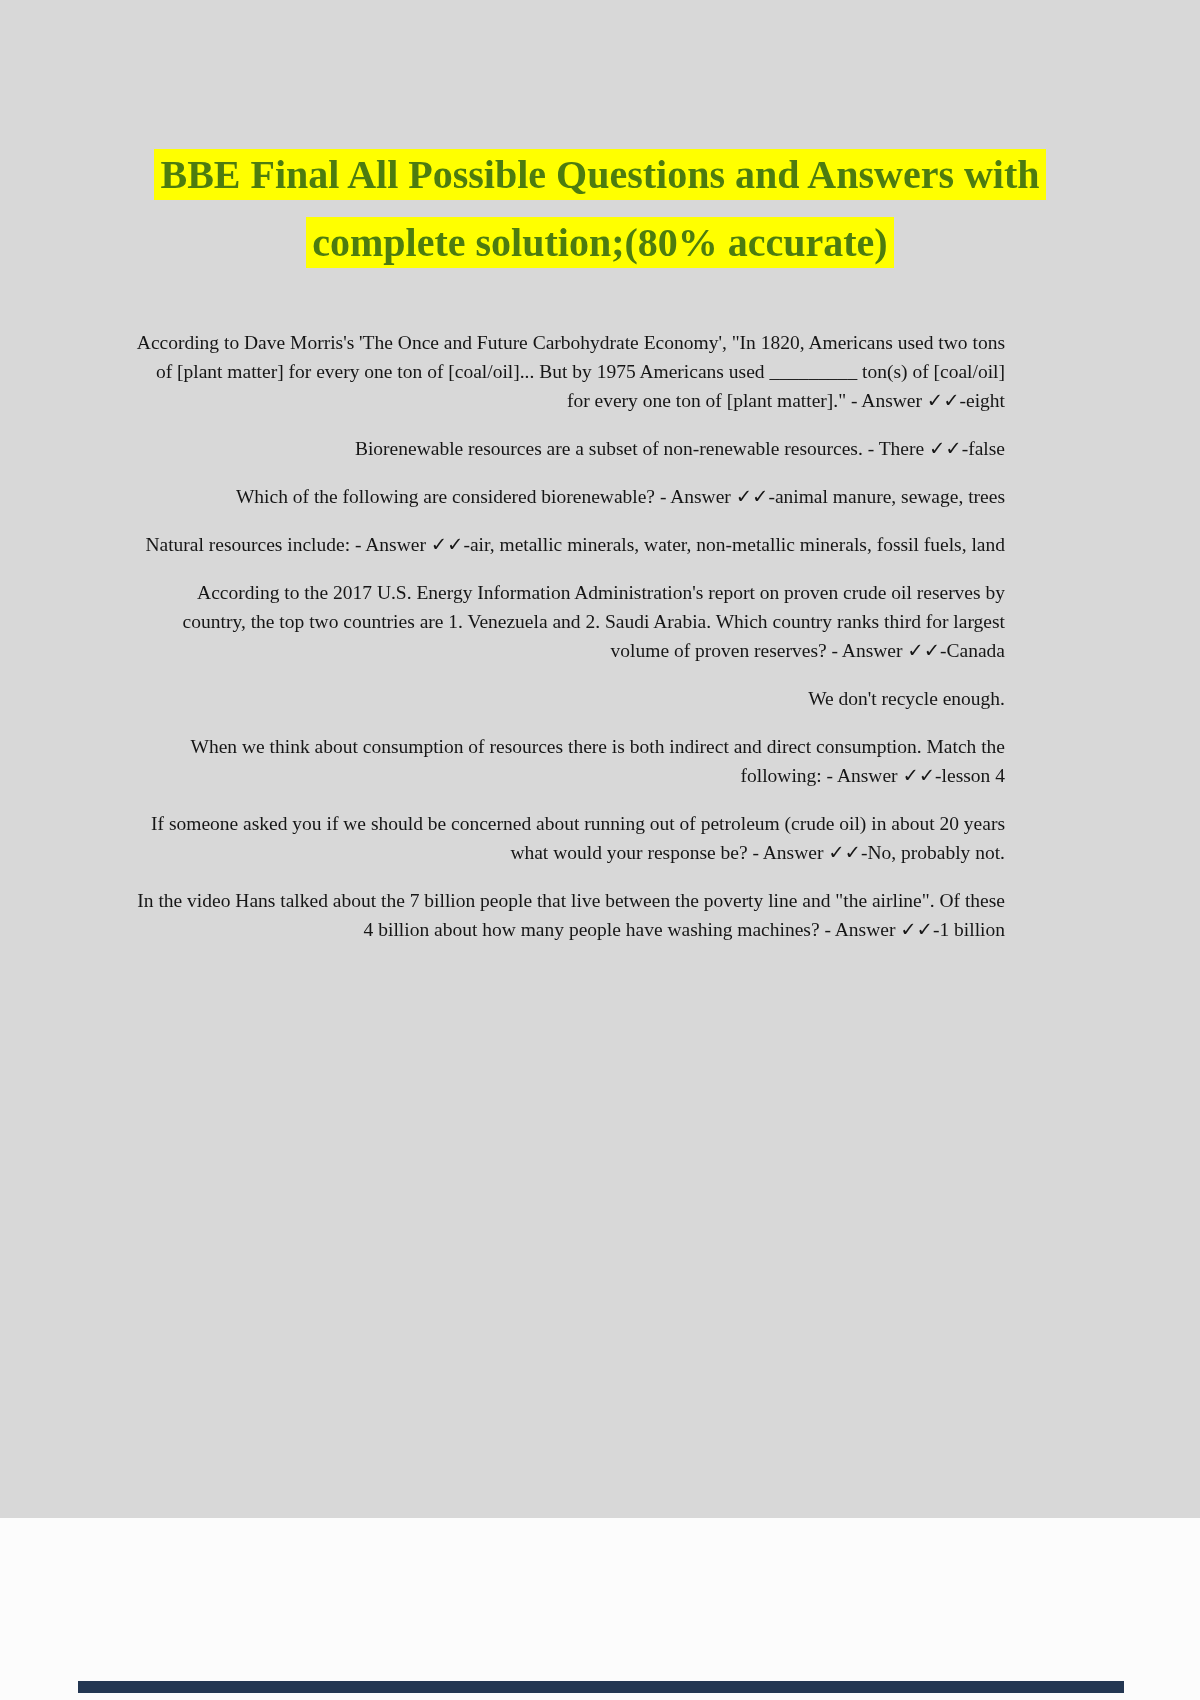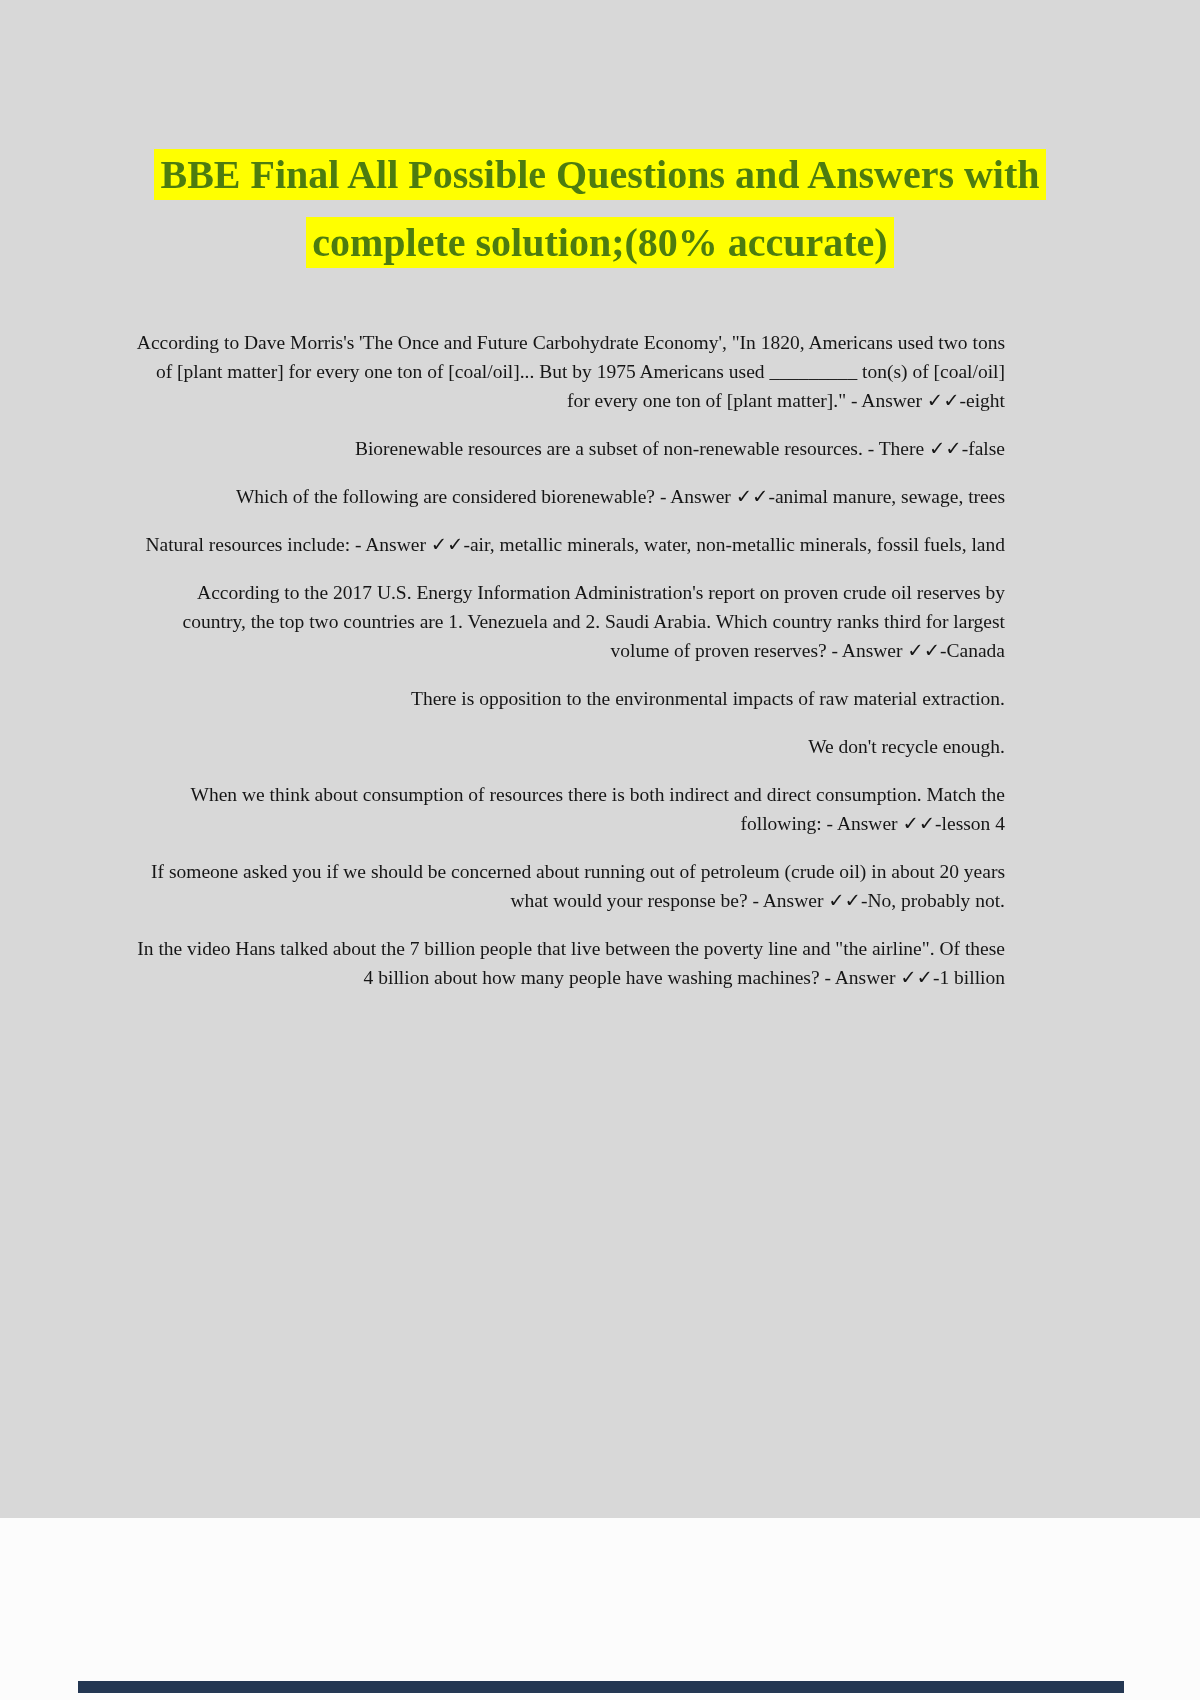--- a/index.html
+++ b/index.html
@@ -76,21 +76,20 @@
       <span class="hl">complete solution;(80% accurate)</span>
     </div>
   </div>
 
   <div class="content">
     <p>According to Dave Morris's 'The Once and Future Carbohydrate Economy', "In 1820, Americans used two tons of [plant matter] for every one ton of [coal/oil]... But by 1975 Americans used _________ ton(s) of [coal/oil] for every one ton of [plant matter]." - Answer ✓✓-eight</p>
     <p>Biorenewable resources are a subset of non-renewable resources. - There ✓✓-false</p>
     <p>Which of the following are considered biorenewable? - Answer ✓✓-animal manure, sewage, trees</p>
     <p>Natural resources include: - Answer ✓✓-air, metallic minerals, water, non-metallic minerals, fossil fuels, land</p>
     <p>According to the 2017 U.S. Energy Information Administration's report on proven crude oil reserves by country, the top two countries are 1. Venezuela and 2. Saudi Arabia. Which country ranks third for largest volume of proven reserves? - Answer ✓✓-Canada</p>
-    <p>There is opposition to the environmental impacts of raw material extraction.</p>
     <p>We don't recycle enough.</p>
     <p>When we think about consumption of resources there is both indirect and direct consumption. Match the following: - Answer ✓✓-lesson 4</p>
     <p>If someone asked you if we should be concerned about running out of petroleum (crude oil) in about 20 years what would your response be? - Answer ✓✓-No, probably not.</p>
     <p>In the video Hans talked about the 7 billion people that live between the poverty line and "the airline". Of these 4 billion about how many people have washing machines? - Answer ✓✓-1 billion</p>
   </div>
 
   <div class="footer-white">
     <div class="next-page-edge"></div>
   </div>
 

